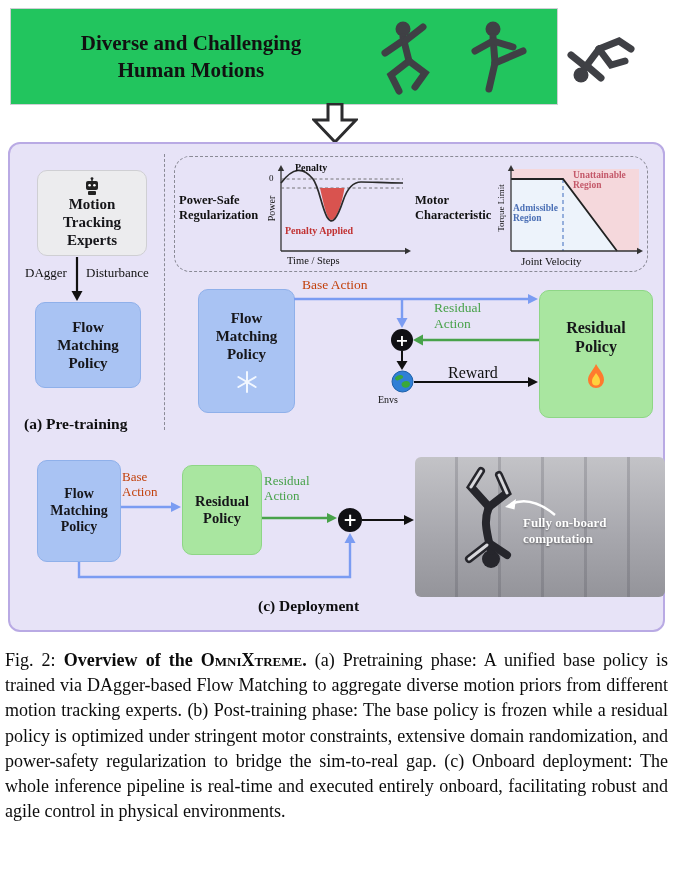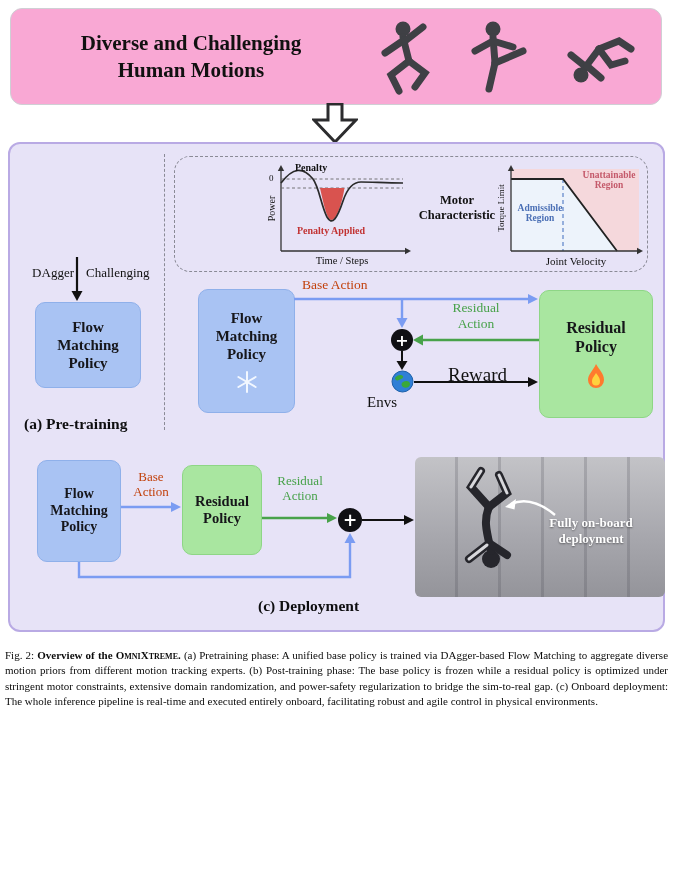--- a/index.html
+++ b/index.html
@@ -1,26 +1,26 @@
 <!DOCTYPE html>
 <html><head>
 <meta charset="utf-8">
 <style>
   *{margin:0;padding:0;box-sizing:border-box}
   html,body{background:#fff}
   body{width:673px;height:896px;position:relative;overflow:hidden;
        font-family:"Liberation Serif","DejaVu Serif",serif;color:#111}
   .abs{position:absolute}
   .ml{white-space:pre-line}
-  .ctr{text-align:center}
+  .ctr{text-align:left}
   .bold{font-weight:bold}
 
   
-  .header-box{left:10px;top:8px;width:652px;height:97px;background:#f9a8d4;
-              border:1.5px solid #cfcfd4;border-radius:12px}
+  .header-box{left:10px;top:8px;width:548px;height:97px;background:#22c55e;
+              border:1.5px solid #cfcfd4;border-radius:0}
   .header-title{left:20px;top:21px;width:320px;font-size:21px;font-weight:bold;
                 line-height:1.3;text-align:center}
 
   
   .panel{left:8px;top:142px;width:657px;height:490px;background:#e7e3f7;
          border:2px solid #b9aae4;border-radius:12px}
   .panel > .abs{z-index:2}
   .arrow-layer{position:absolute;inset:0;z-index:1;pointer-events:none}
 
   .box{position:absolute;border-radius:10px;display:flex;flex-direction:column;
@@ -44,21 +44,21 @@
 
   
   .photo{left:405px;top:313px;width:250px;height:140px;border-radius:6px;overflow:hidden;
          background:linear-gradient(180deg,#c3c3c7 0%,#a8a8ae 55%,#94949a 100%)}
   .photo .bars{position:absolute;inset:0;
          background:repeating-linear-gradient(90deg,transparent 0 40px,rgba(70,70,80,.22) 40px 43px)}
   .photo-label{color:#fff;font-weight:bold;font-size:13px;line-height:1.25;
                text-shadow:0 1px 2px rgba(0,0,0,.45)}
 
   
-  .caption{left:5px;top:648px;width:663px;font-size:11px;line-height:1.4;
+  .caption{left:5px;top:648px;width:663px;font-size:18px;line-height:1.4;
            text-align:justify;color:#0b0b0b}
   .sc{font-variant:small-caps}
 </style>
 </head>
 <body>
 
 <div class="abs header-box">
   <div class="abs header-title ml">Diverse and Challenging
 Human Motions</div>
 
@@ -145,32 +145,47 @@
     </g>
 
     <g>
       <line x1="352" y1="376" x2="396" y2="376" stroke="#111" stroke-width="2.2"></line>
       <polygon points="404,376 394,371 394,381" fill="#111"></polygon>
     </g>
   </svg>
 
   <div class="abs sep" style="left:154px;top:10px;height:276px"></div>
 
-
-  <div class="abs" style="left:8px;top:121px;width:56px;text-align:right;font-size:13px">DAgger</div>
-  <div class="abs" style="left:76px;top:121px;font-size:13px">Challenging</div>
+  <div class="box gray" style="left:27px;top:26px;width:110px;height:86px;font-size:15px">
+    <svg width="18" height="18" viewBox="0 0 18 18">
+      <line x1="9" y1="1" x2="9" y2="4" stroke="#222" stroke-width="1.4"></line>
+      <circle cx="9" cy="1.6" r="1.4" fill="#222"></circle>
+      <rect x="3" y="4" width="12" height="9" rx="2" fill="#222"></rect>
+      <circle cx="6.6" cy="8.2" r="1.3" fill="#fff"></circle>
+      <circle cx="11.4" cy="8.2" r="1.3" fill="#fff"></circle>
+      <rect x="5" y="14" width="8" height="4" rx="1" fill="#222"></rect>
+    </svg>
+    <div class="ml">Motion
+Tracking
+Experts</div>
+  </div>
+
+  <div class="abs" style="left:8px;top:121px;width:56px;text-align:center;font-size:13px">DAgger</div>
+  <div class="abs" style="left:76px;top:121px;font-size:13px">Disturbance</div>
 
   <div class="box blue ml" style="left:25px;top:158px;width:106px;height:86px;font-size:15px">Flow
 Matching
 Policy</div>
 
   <div class="abs sec-label" style="left:14px;top:271px">(a) Pre-training</div>
 
   <div class="abs dashed-box" style="left:164px;top:12px;width:474px;height:116px">
 
+    <div class="abs small-lbl ctr ml" style="left:4px;top:36px;width:90px">Power-Safe
+Regularization</div>
 
     <div class="abs" style="left:90px;top:4px;width:148px;height:110px">
       <svg width="148" height="110" viewBox="0 0 148 110">
         <line x1="16" y1="8" x2="16" y2="90" stroke="#333" stroke-width="1.3"></line>
         <polygon points="16,4 12.8,10 19.2,10" fill="#333"></polygon>
         <line x1="16" y1="90" x2="141" y2="90" stroke="#333" stroke-width="1.3"></line>
         <polygon points="146,90 140,86.8 140,93.2" fill="#333"></polygon>
         <line x1="16" y1="18" x2="138" y2="18" stroke="#666" stroke-width="0.9" stroke-dasharray="3 2.5"></line>
         <line x1="16" y1="27" x2="138" y2="27" stroke="#666" stroke-width="0.9" stroke-dasharray="3 2.5"></line>
         <path d="M55,27 C58,40 60,50 63,56 C67,63 71,57 75,46 C77,40 78.5,33 79.5,27 Z" fill="#d9534f"></path>
@@ -225,23 +240,23 @@
 Action</div>
 
   <div class="plus-circle" style="left:381px;top:185px;width:22px;height:22px;font-size:16px">+</div>
 
 
   <svg class="abs" style="left:381px;top:226px" width="23" height="23" viewBox="0 0 23 23">
     <circle cx="11.5" cy="11.5" r="10.5" fill="#2f7fd6" stroke="#1b5fa8" stroke-width="1"></circle>
     <path d="M4,8 C6,5 10,4 12,6 C13,8 10,9 8,10 C6,11 4,10 4,8 Z" fill="#3aa83a"></path>
     <path d="M12,12 C15,10 19,11 19,14 C19,17 15,19 12,17 C10,15.5 10,13 12,12 Z" fill="#3aa83a"></path>
   </svg>
-  <div class="abs ctr" style="left:348px;top:250px;width:48px;font-size:15px">Envs</div>
-
-  <div class="abs" style="left:438px;top:220px;font-size:19px">Reward</div>
+  <div class="abs ctr" style="left:368px;top:250px;width:48px;font-size:10px">Envs</div>
+
+  <div class="abs" style="left:438px;top:220px;font-size:16px">Reward</div>
 
   <div class="box green" style="left:529px;top:146px;width:114px;height:128px;font-size:16px;gap:8px">
     <div class="ml">Residual
 Policy</div>
     <svg width="20" height="26" viewBox="0 0 20 26">
       <path d="M10,0 C13,6 18,9 18,16 A8,8 0 1 1 2,16 C2,10 7,7 10,0 Z" fill="#ff7a2e"></path>
       <path d="M10,9 C12,12 14,13.5 14,17.5 A4,4 0 1 1 6,17.5 C6,13.5 8.5,12 10,9 Z" fill="#ffd23e"></path>
     </svg>
   </div>
 
@@ -276,21 +291,21 @@
         <path d="M42,26 L52,10"></path>
         <path d="M78,32 L70,14"></path>
         <path d="M58,84 L40,98"></path>
       </g>
     </svg>
     <svg class="abs" style="left:86px;top:36px" width="58" height="28" viewBox="0 0 58 28">
       <path d="M54,22 Q30,2 10,11" stroke="#fff" stroke-width="2.4" fill="none"></path>
       <polygon points="4,14 15,6 13.5,16.5" fill="#fff"></polygon>
     </svg>
     <div class="abs photo-label ctr ml" style="left:108px;top:58px;width:136px">Fully on-board
-deployment</div>
+computation</div>
   </div>
 
   <div class="abs sec-label" style="left:248px;top:453px">(c) Deployment</div>
 </div>
 
 <p class="abs caption">
   <span>Fig. 2:</span>
   <b><span>Overview of the</span>
   <span class="sc">OmniXtreme</span><span>.</span></b>
   <span>(a) Pretraining phase: A unified base policy is trained via DAgger-based Flow Matching to aggregate diverse motion priors from different motion tracking experts. (b) Post-training phase: The base policy is frozen while a residual policy is optimized under stringent motor constraints, extensive domain randomization, and power-safety regularization to bridge the sim-to-real gap. (c) Onboard deployment: The whole inference pipeline is real-time and executed entirely onboard, facilitating robust and agile control in physical environments.</span>

